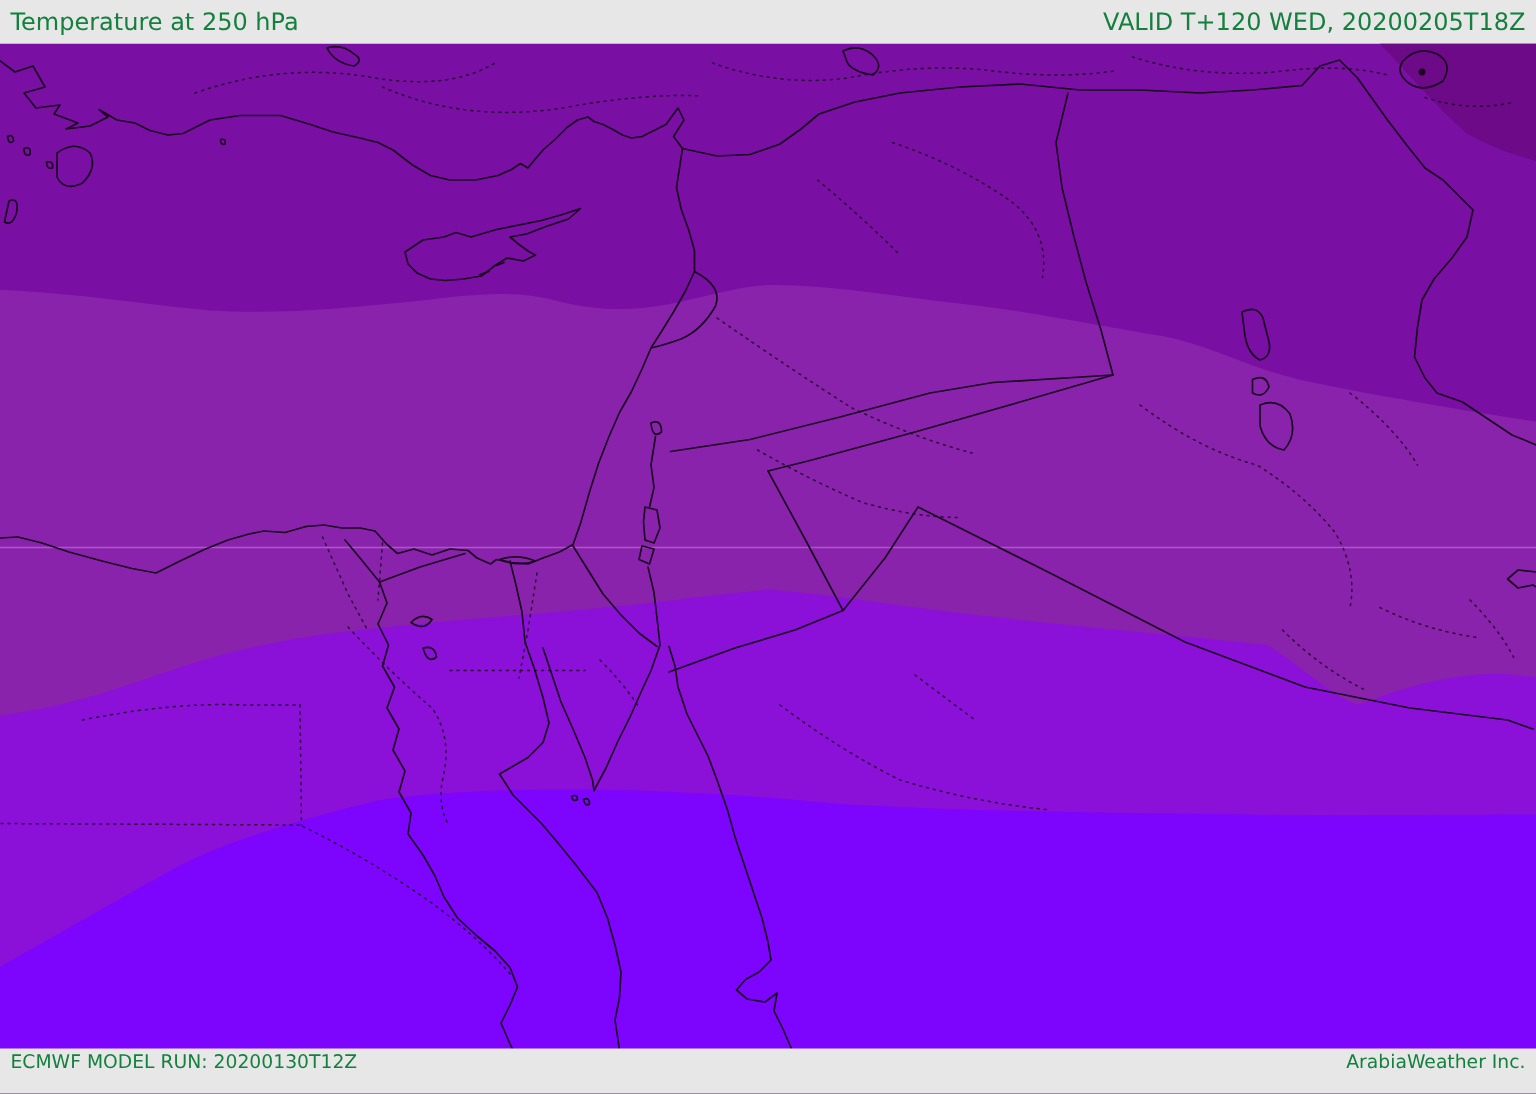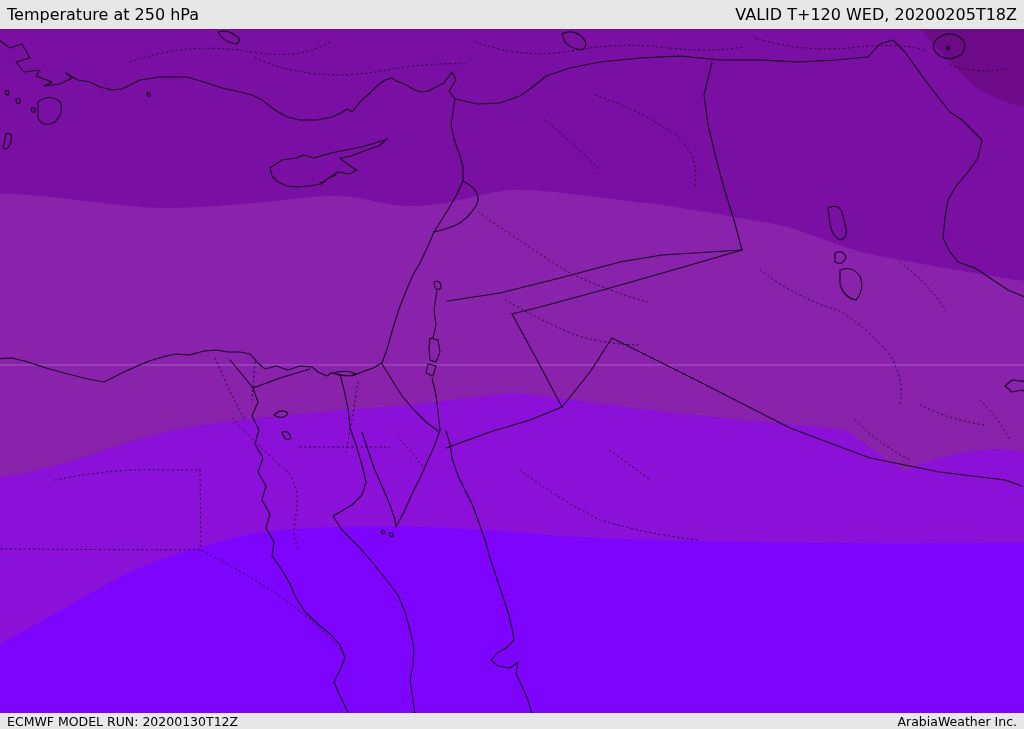--- a/index.html
+++ b/index.html
@@ -3,25 +3,25 @@
 <meta charset="utf-8">
 <style>
   html,body{margin:0;padding:0;}
   body{
     width:1024px;height:729px;overflow:hidden;position:relative;
     font-family:"DejaVu Sans","Liberation Sans",sans-serif;
     background:#e7e7e7;
   }
   .bar{
     position:absolute;left:0;width:1024px;background:#e7e7e7;
-    color:#000000;display:flex;justify-content:space-between;align-items:center;
+    color:#15803d;display:flex;justify-content:space-between;align-items:center;
     box-sizing:border-box;padding:0 7px;
   }
   .bar.header{top:0;height:29px;font-size:16px;}
-  .bar.footer{bottom:0;height:16px;font-size:12.5px;gap:36px;}
+  .bar.footer{bottom:14px;height:16px;font-size:12.5px;gap:36px;}
   #map{position:absolute;top:29px;left:0;width:1024px;height:684px;}
   svg{display:block;}
   .lines path, .lines ellipse, .dotted path, .lakes path{fill:none;stroke-width:1.1;stroke-linejoin:round;stroke-linecap:round;}
   .dotted path{stroke-width:1;stroke-dasharray:1.3 3.4;opacity:.85;}
   .graticule{opacity:.5;stroke-width:1;}
 </style>
 </head>
 <body>
 
 <div class="bar header">

